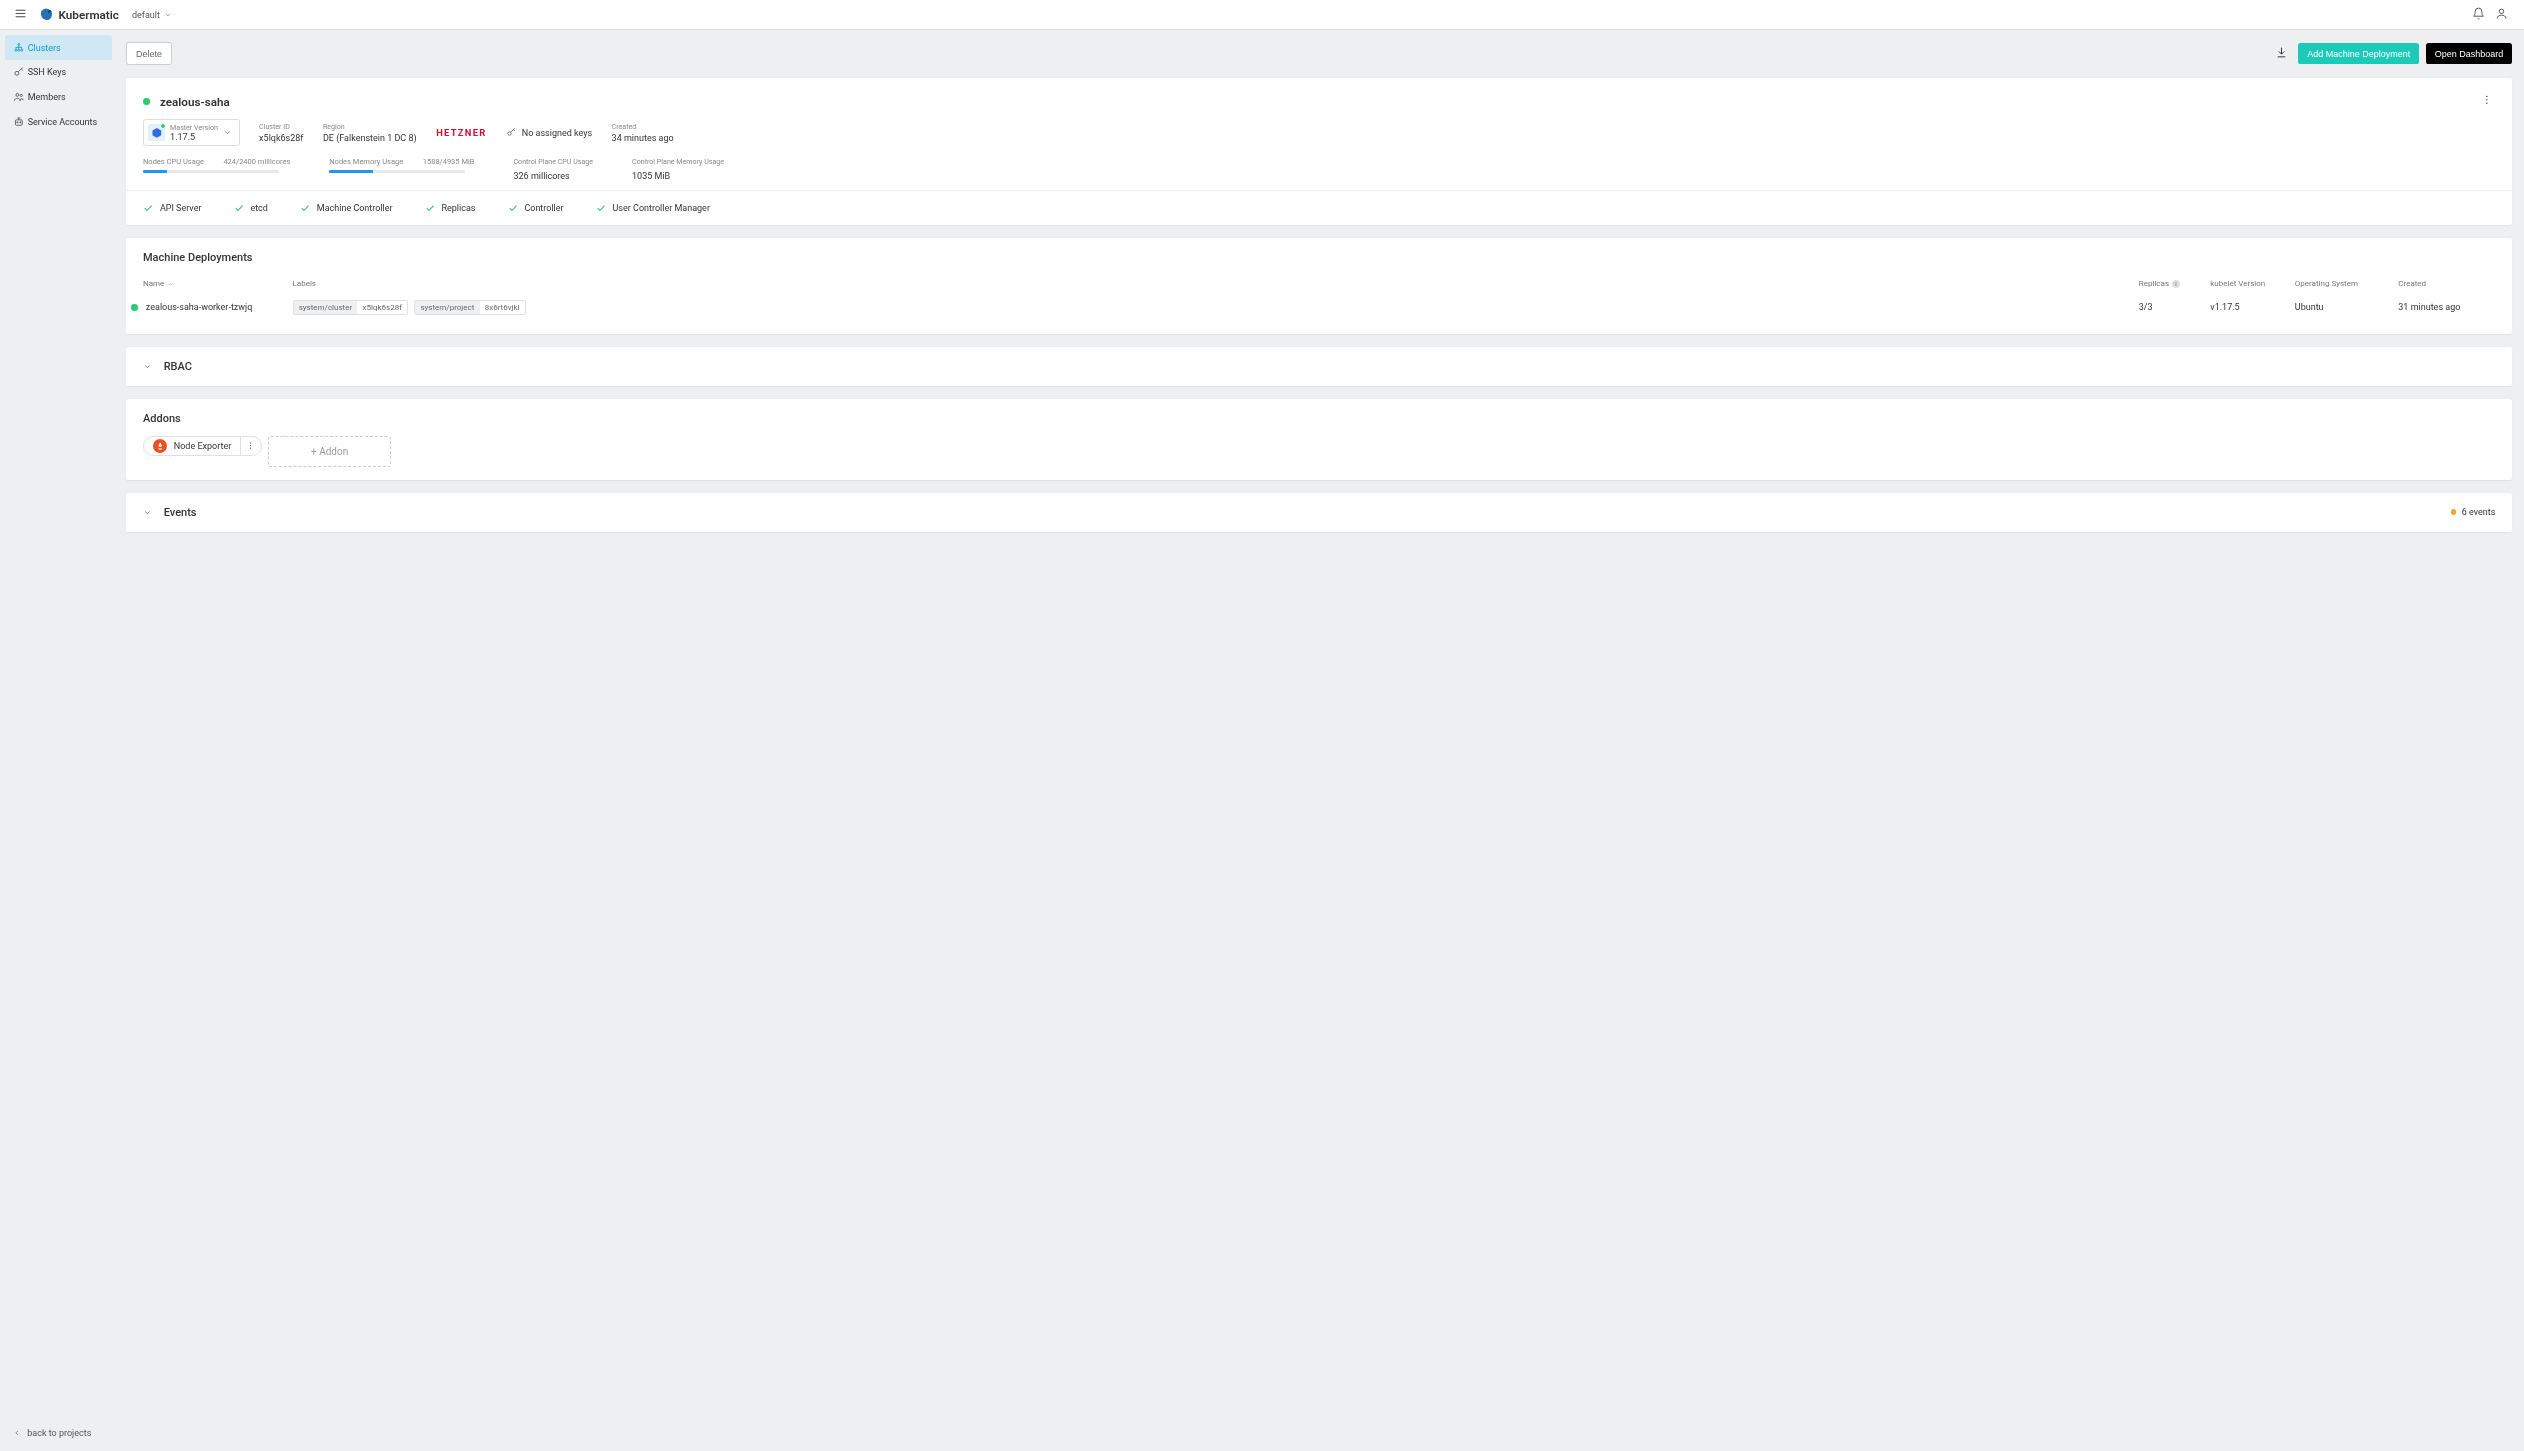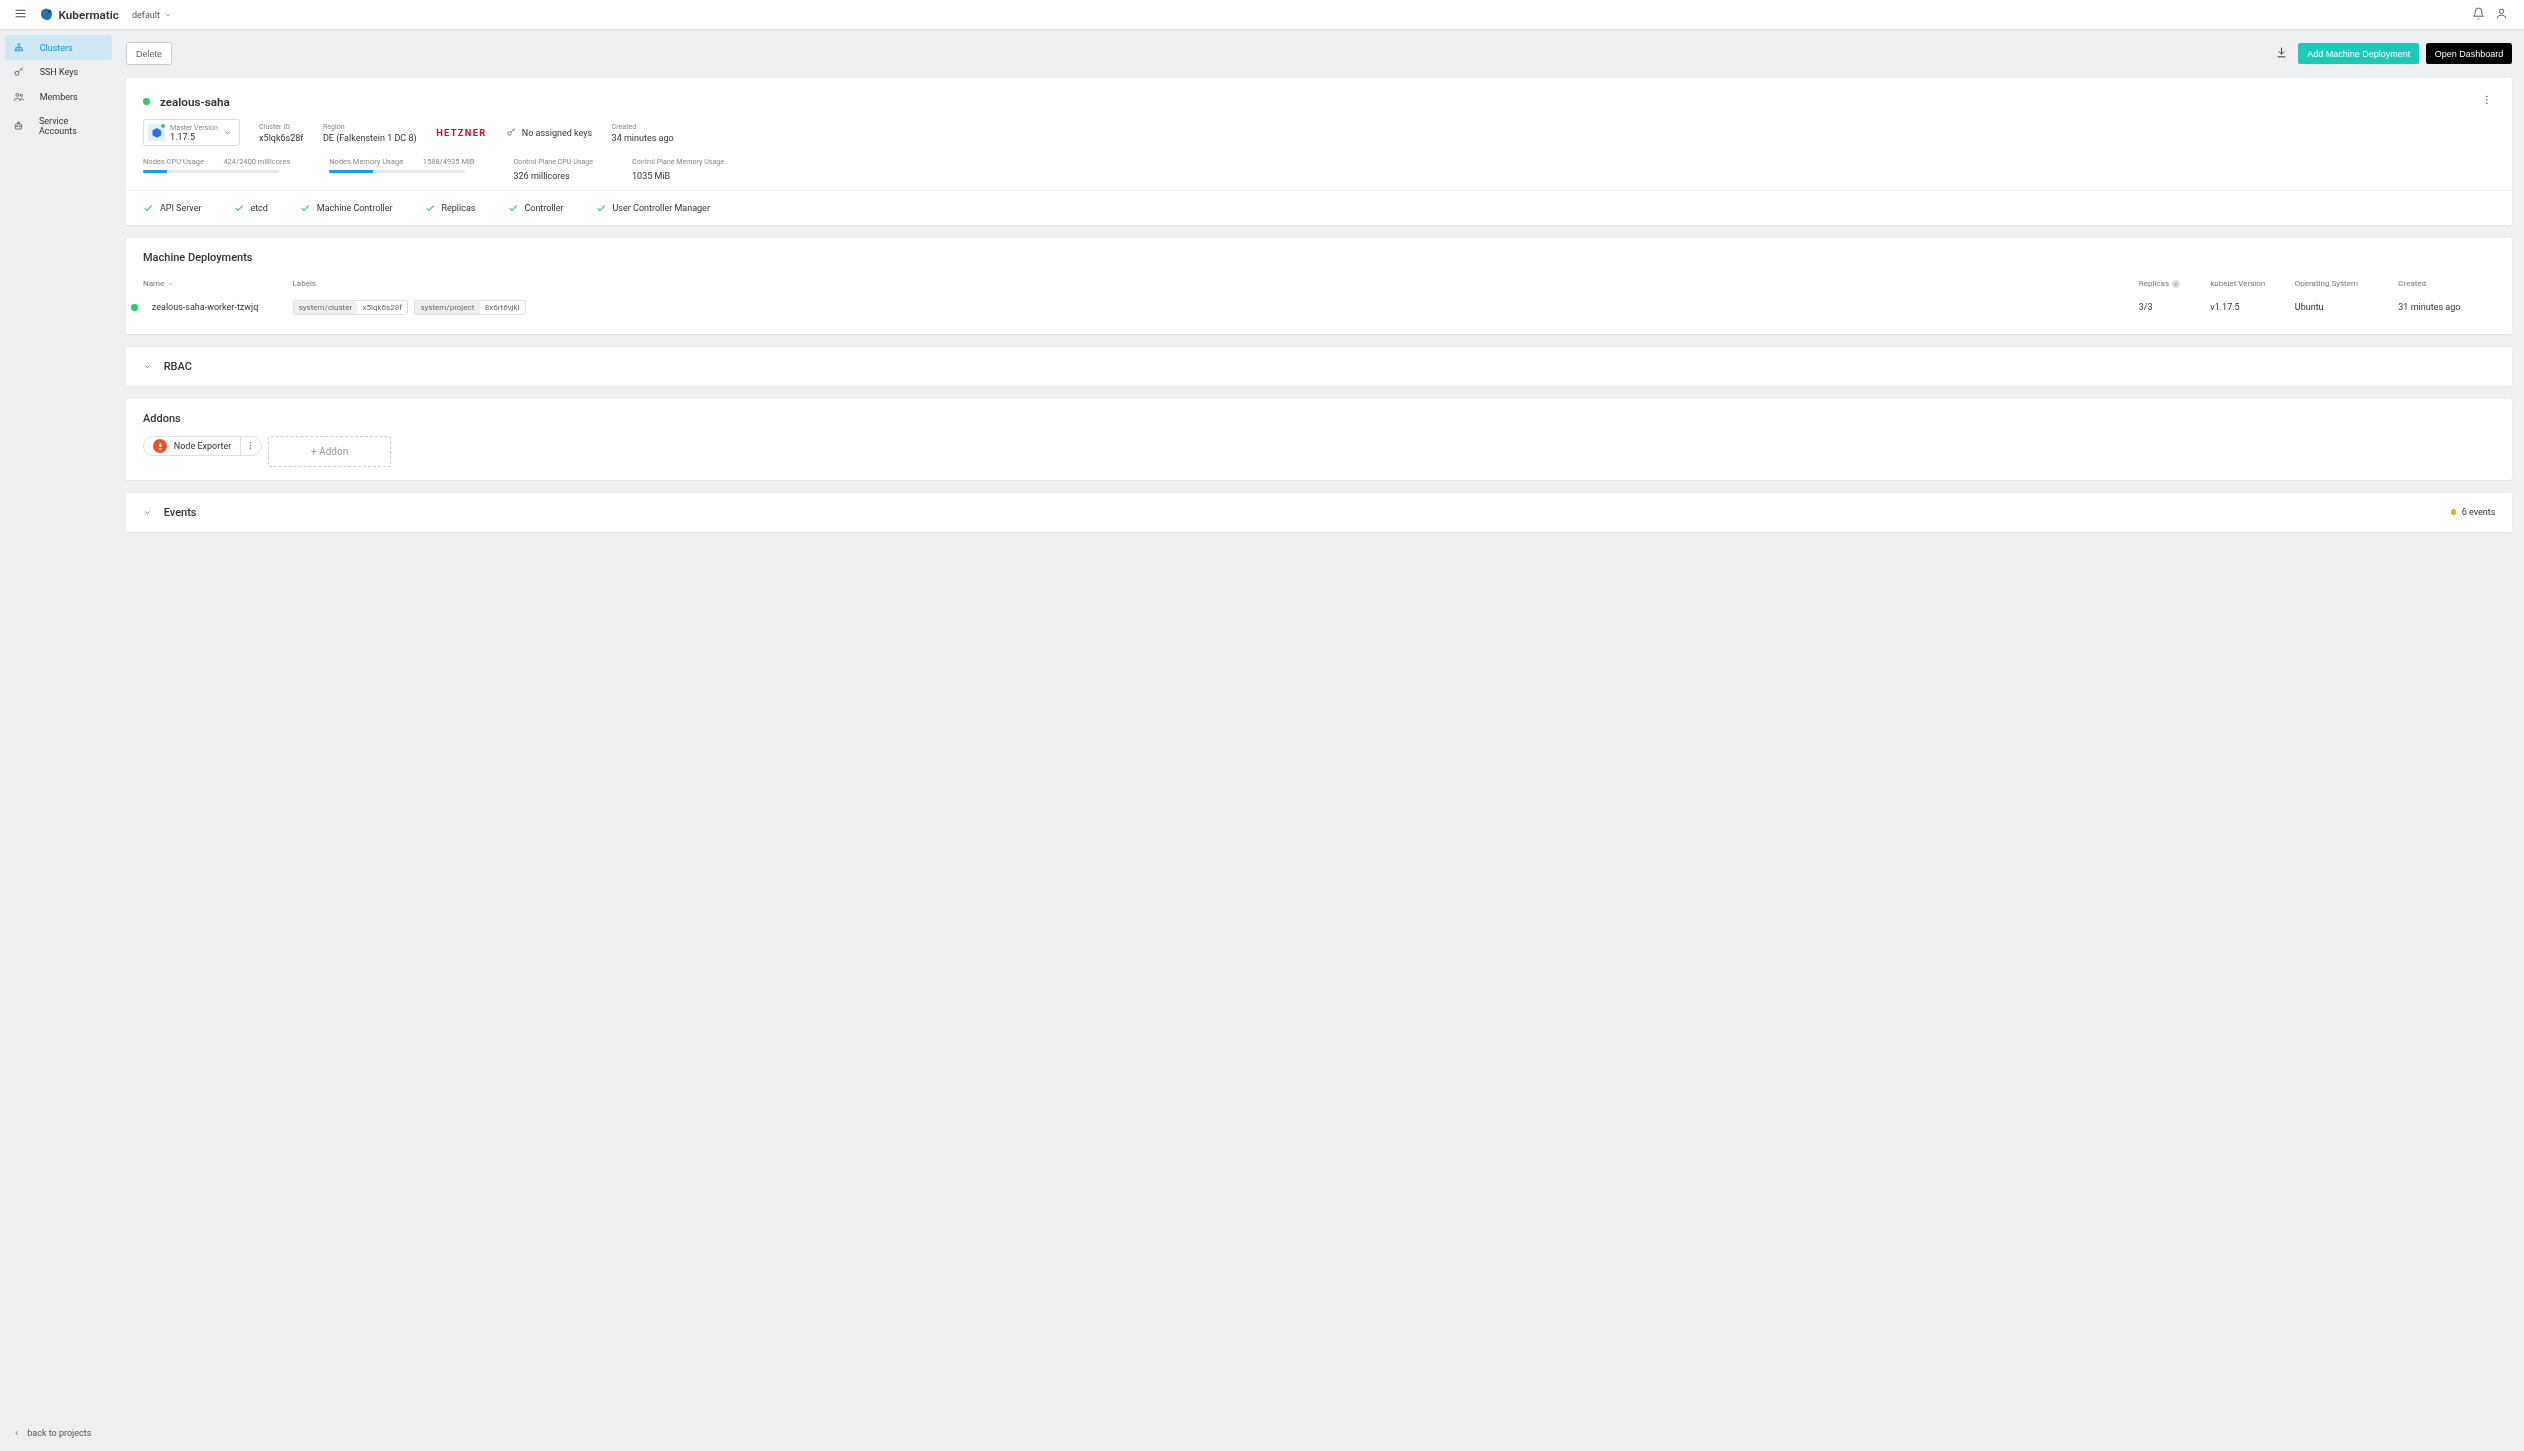--- a/index.html
+++ b/index.html
@@ -14,21 +14,21 @@
 .project-selector { margin-left: 13px; display: flex; align-items: center; gap: 3.9px; color: #555; cursor: pointer; font-size: 9px; }
 .spacer { flex: 1; }
 .header-icon-btn { background: none; border: none; cursor: pointer; padding: 5.2px; }
 .header-icon-btn svg { width: 13px; height: 13px; stroke: #555; }
 
 
 .layout { display: flex; min-height: calc(100vh - 30px); }
 
 
 .sidebar { width: 117px; background: #edeff0; display: flex; flex-direction: column; padding: 5.2px; }
-.sidebar-item { display: flex; align-items: center; gap: 15px; padding: 6.5px 7.8px; border-radius: 2.6px; cursor: pointer; font-size: 9px; color: #333; }
+.sidebar-item { display: flex; align-items: center; gap: 3px; padding: 6.5px 7.8px; border-radius: 2.6px; cursor: pointer; font-size: 9px; color: #333; }
 .sidebar-item.active { background: #cfe8f3; color: #0a9cd6; }
 .sidebar-item svg { width: 11.7px; height: 11.7px; }
 .sidebar-item.active svg { stroke: #0a9cd6; }
 .sidebar-footer { margin-top: auto; }
 .back-link { display: flex; align-items: center; gap: 6.5px; padding: 7.8px; color: #555; cursor: pointer; font-size: 9px; }
 
 
 .main { flex: 1; padding: 11.7px 11.7px 11.7px 9px; display: flex; flex-direction: column; gap: 13px; }
 
 
@@ -80,21 +80,21 @@
 
 .section { }
 .section-title { font-size:11px; font-weight:500; margin-bottom:10.4px; }
 
 
 .table { width:100%; }
 .thead, .trow { display:grid; grid-template-columns: 143px 1fr 65px 78px 97px 97px; gap:6.5px; align-items:center; }
 .thead { font-size:8px; color:#777; padding:5.2px 0; }
 .thead .th { display:flex; align-items:center; gap:2.6px;}
 .trow { padding:6.5px 0; }
-.name-cell { display:flex; align-items:center; gap:14px; }
+.name-cell { display:flex; align-items:center; gap:8px; }
 .chip-group { display:inline-flex; border:0.6px solid #e0e0e0; border-radius:1.9px; overflow:hidden; margin-right:3.9px; font-size:8px; }
 .chip-k { background:#eef0f1; padding:1.9px 5.2px; color:#666; }
 .chip-v { padding:1.9px 5.2px; color:#666; }
 .info-icon { width:8.4px; height:8.4px; background:#ddd; border-radius:50%; display:inline-flex; align-items:center; justify-content:center; font-size:5.8px; color:#666;}
 
 
 .expand-row { display:flex; align-items:center; gap:11.7px; cursor:pointer; }
 .expand-row svg { width:9px; height:9px; }
 
 

